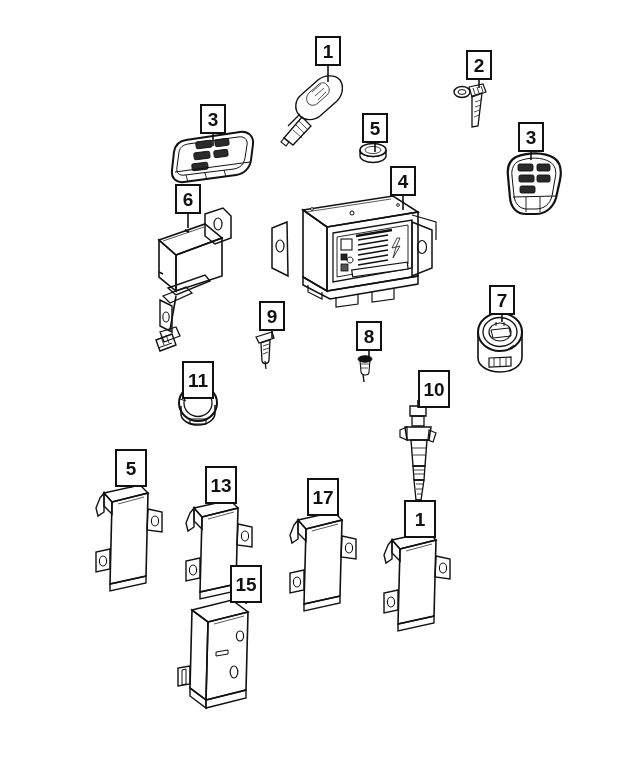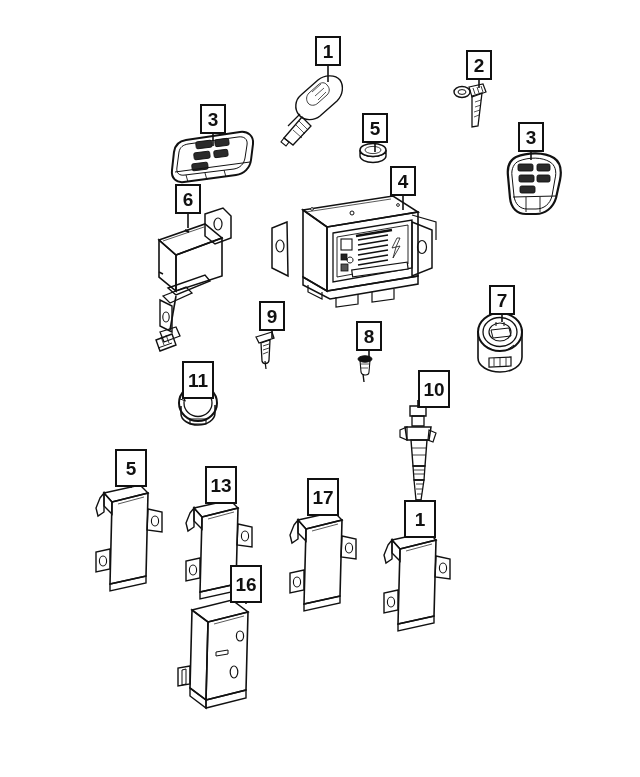--- a/index.html
+++ b/index.html
@@ -312,16 +312,16 @@
       <div class="callout w1" style="left: 175px; top: 184px;">6</div>
       <div class="callout w1" style="left: 489px; top: 285px;">7</div>
       <div class="callout w1" style="left: 259px; top: 301px;">9</div>
       <div class="callout w1" style="left: 356px; top: 321px;">8</div>
       <div class="callout w2" style="left: 182px; top: 361px;">11</div>
       <div class="callout w2" style="left: 386px; top: 370px; margin-left: 32px;">10</div>
       <div class="callout w2" style="left: 115px; top: 449px;">5</div>
       <div class="callout w2" style="left: 205px; top: 466px; text-align: right;">13</div>
       <div class="callout w2" style="left: 307px; top: 478px;">17</div>
       <div class="callout w2" style="left: 404px; top: 500px;">1</div>
-      <div class="callout w2" style="left: 230px; top: 565px;">16</div>
+      <div class="callout w2" style="left: 230px; top: 565px;">15</div>
     </div>
 
 </div>
 
 </body></html>

